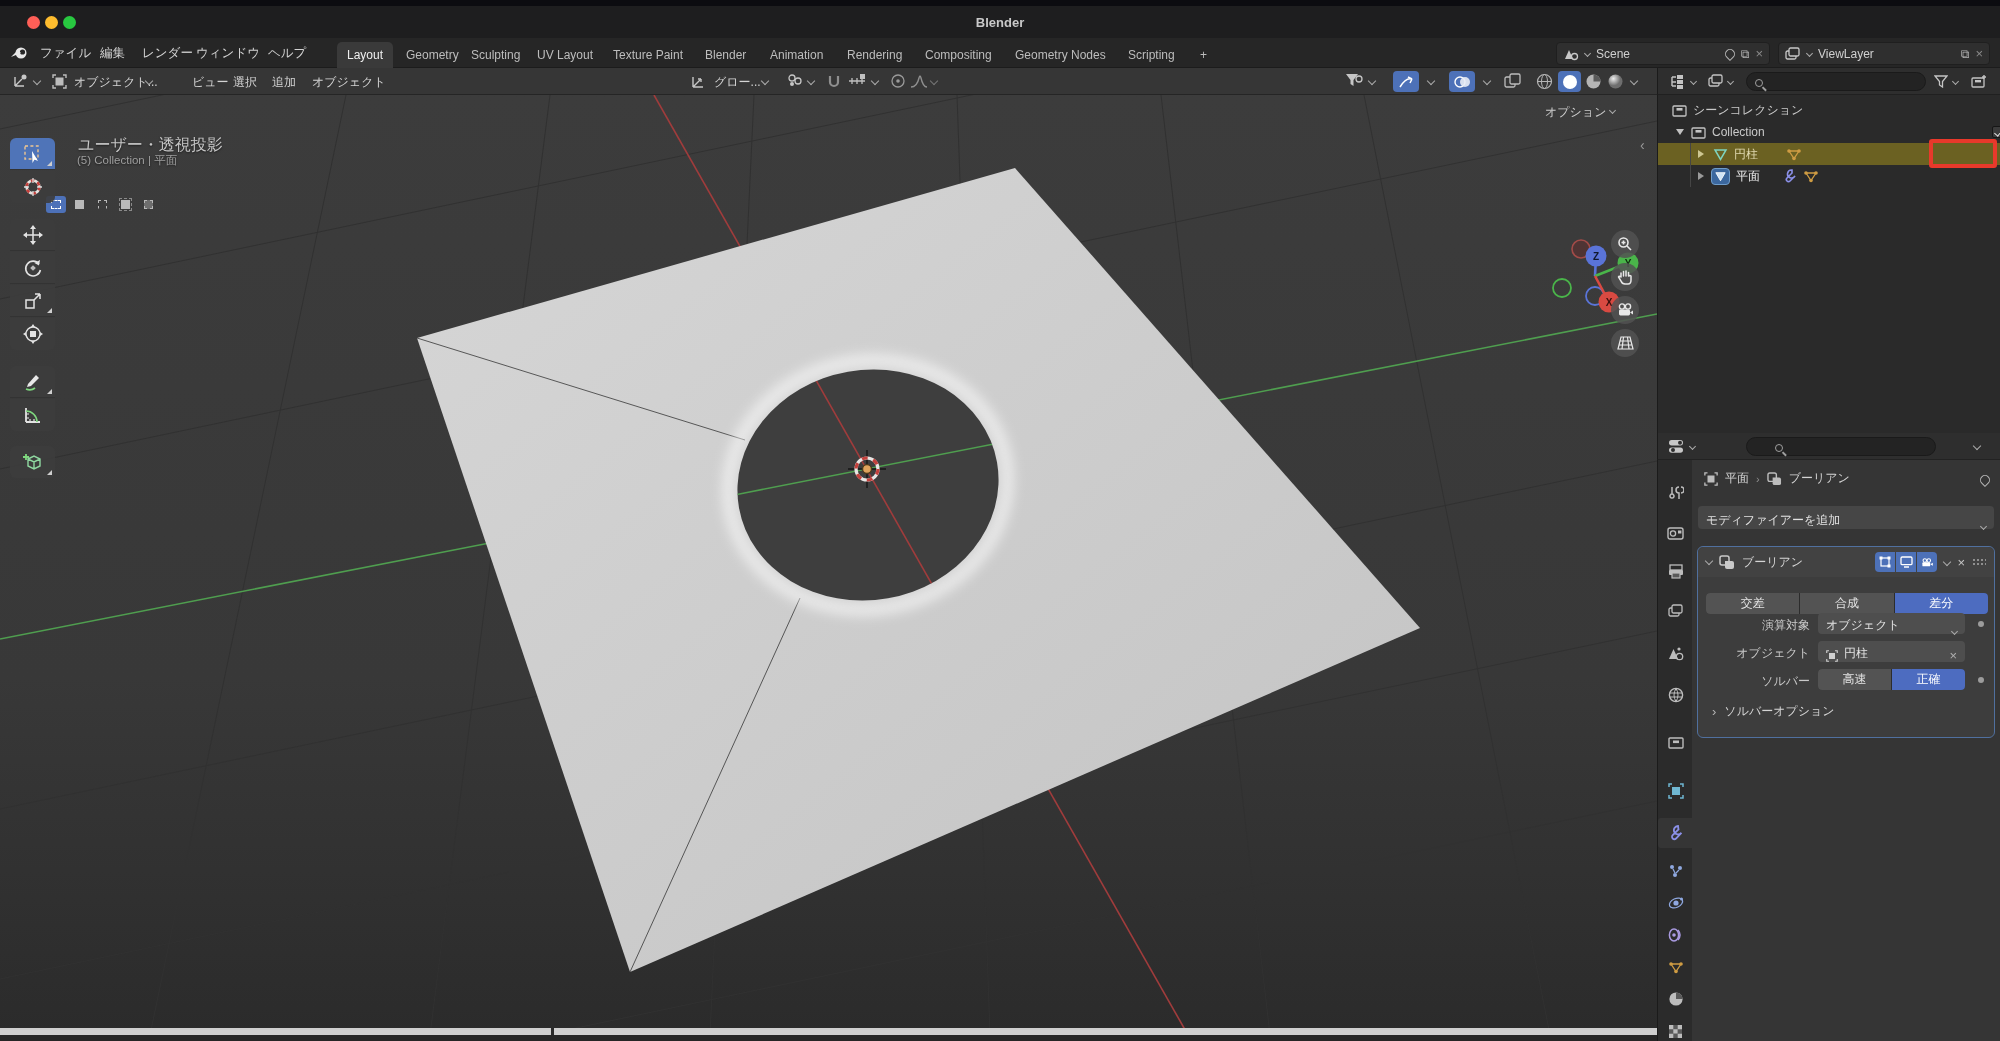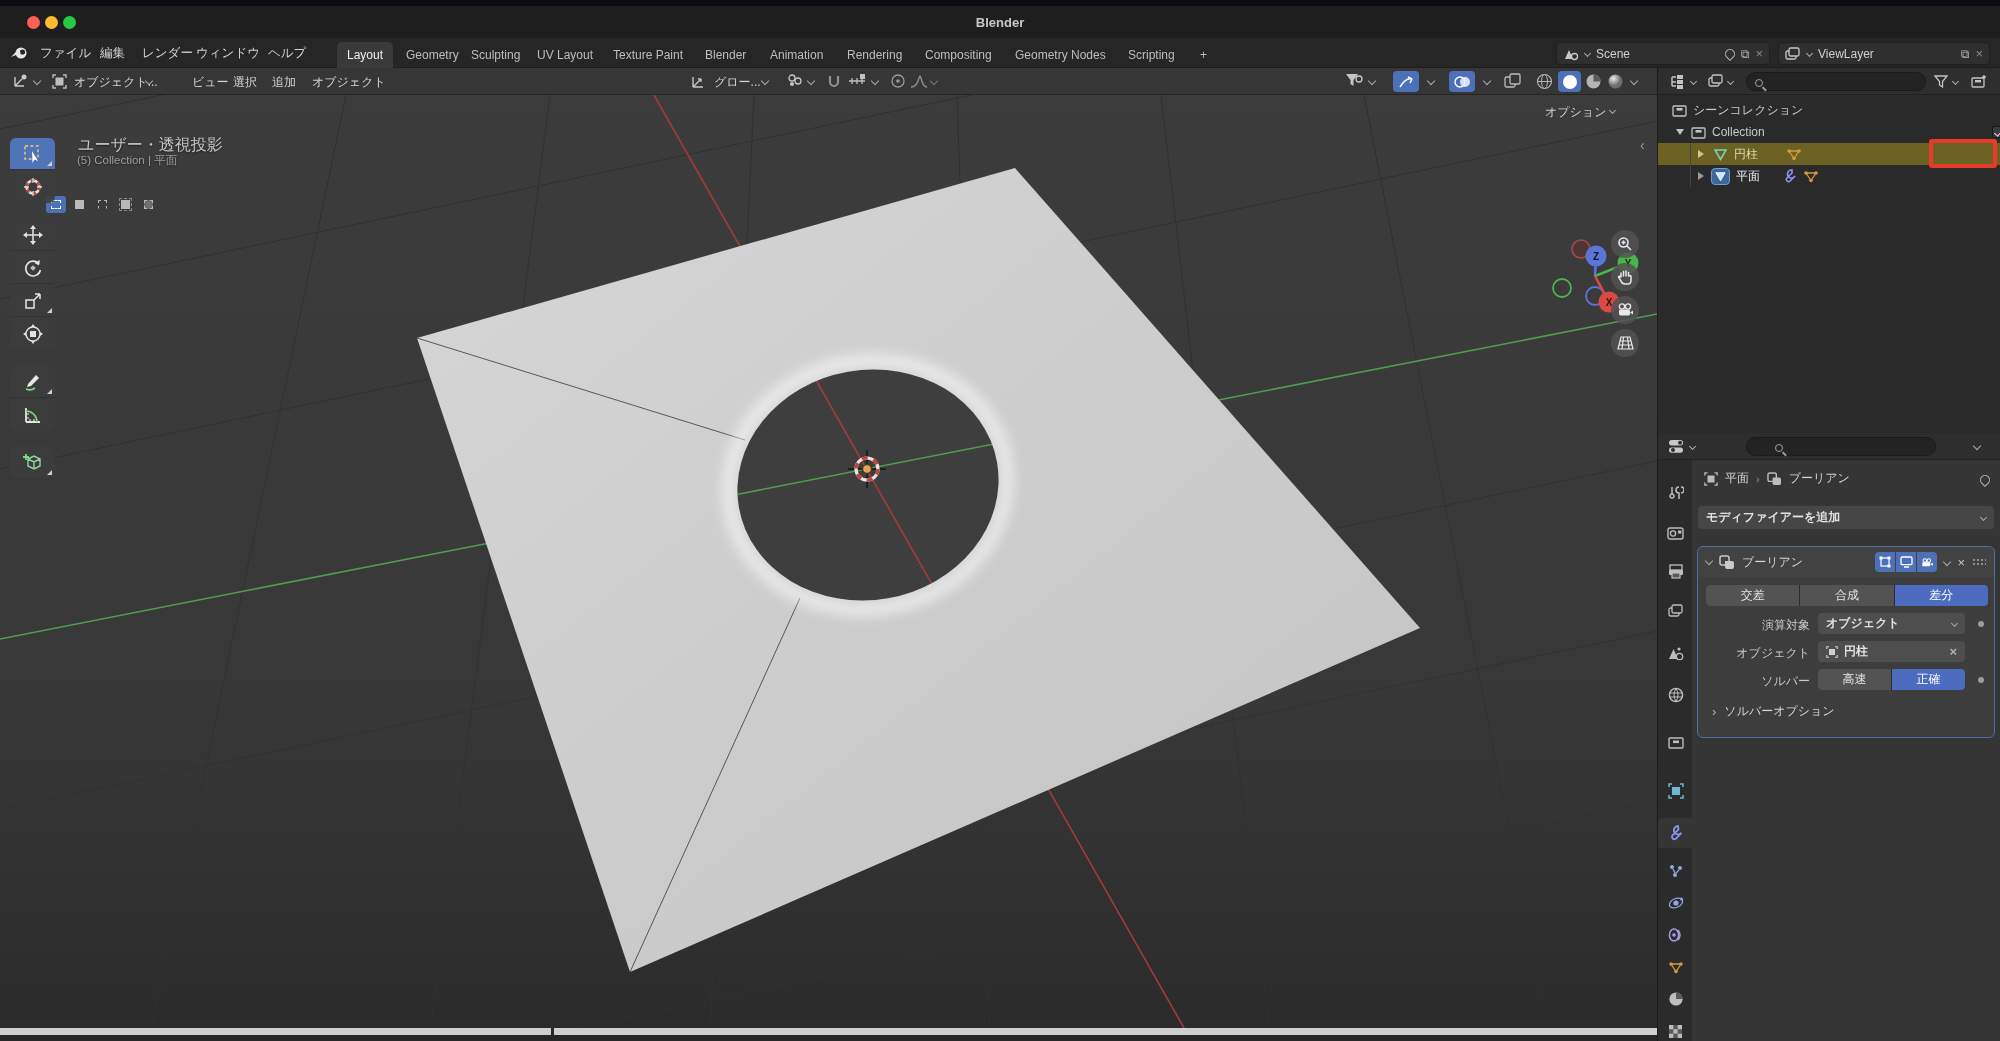--- a/index.html
+++ b/index.html
@@ -44,21 +44,21 @@
   .cam::after{content:"";position:absolute;left:4px;top:1.5px;width:4px;height:4px;border:1.3px solid #c2c2c2;border-radius:50%;}
   .cam.x::after{border:none;content:"×";font-size:9px;color:#cdc9ac;top:-2px;left:4px;}
   .cbox{position:relative;width:12px;height:12px;background:#3b3b3b;border:1px solid #161616;border-radius:2px;}
   .cbox::after{content:"";position:absolute;left:3px;top:1px;width:4px;height:7px;border-right:1.8px solid #e0e0e0;border-bottom:1.8px solid #e0e0e0;transform:rotate(40deg);}
   
   #prop-h{left:1657px;top:433px;width:343px;height:27px;background:#2e2e2e;border-bottom:1px solid #222;border-left:1px solid #1b1b1b;}
   #prop-tabs{left:1657px;top:460px;width:35px;height:581px;background:#2b2b2b;border-left:1px solid #1b1b1b;}
   #prop-body{left:1692px;top:460px;width:308px;height:581px;background:#353535;}
   .ptab{position:absolute;left:0px;width:35px;height:30px;display:flex;align-items:center;justify-content:center;}
   .ptab.active{background:#353535;border-radius:3px 0 0 3px;}
-  .field{background:#4e4e4e;border-radius:4px;color:#e2e2e2;font-size:12px;display:flex;align-items:center;padding:0 8px;font-weight:bold;}
+  .field{background:#4e4e4e;border-radius:4px;color:#e2e2e2;font-size:12px;display:flex;align-items:flex-end;padding:0 8px;}
   .seg{display:flex;position:absolute;border-radius:4px;overflow:hidden;gap:1px;background:#2c2c2c;}
   .seg>div{background:#535353;color:#e4e4e4;font-size:12px;display:flex;align-items:center;justify-content:center;}
   .seg>div.on{background:#4d6cc0;color:#fff;}
   .plabel{position:absolute;color:#c9c9c9;font-size:12px;text-align:right;}
   .dot{position:absolute;width:6px;height:6px;border-radius:50%;background:#9c9c9c;}
   .grip{width:14px;height:8px;background:
      radial-gradient(circle,#8f8f8f 1px,transparent 1.3px) 0 0/4px 4px;}
   
   .tbtn{position:absolute;left:10px;width:45px;height:32px;background:#3d3d3dE8;display:flex;align-items:center;justify-content:center;border-bottom:1px solid #333;}
   .tbtn.top{border-radius:6px 6px 0 0;}
@@ -685,21 +685,21 @@
                 <rect x="1.6" y="4.8" width="9" height="4.6" rx="1" fill="#fff"></rect>
                 <path d="M10.8,7 L13.6,5.4 L13.6,8.8 Z" fill="#fff"></path>
               </svg>
           </div>
         </div>
         <span class="chev"></span>
         <span class="ico-x">×</span>
         <span class="grip"></span>
       </div>
 
-      <div class="seg" style="left:8px;top:38px;width:282px;height:21px">
+      <div class="seg" style="left:8px;top:46px;width:282px;height:21px">
         <div style="flex:1">交差</div>
         <div style="flex:1">合成</div>
         <div style="flex:1" class="on">差分</div>
       </div>
 
       <div class="plabel" style="left:0;top:70px;width:112px">演算対象</div>
       <div class="abs field" style="left:120px;top:66px;width:147px;height:21px">
         <span>オブジェクト</span>
         <span class="chev sm" style="margin-left:auto"></span>
       </div>

